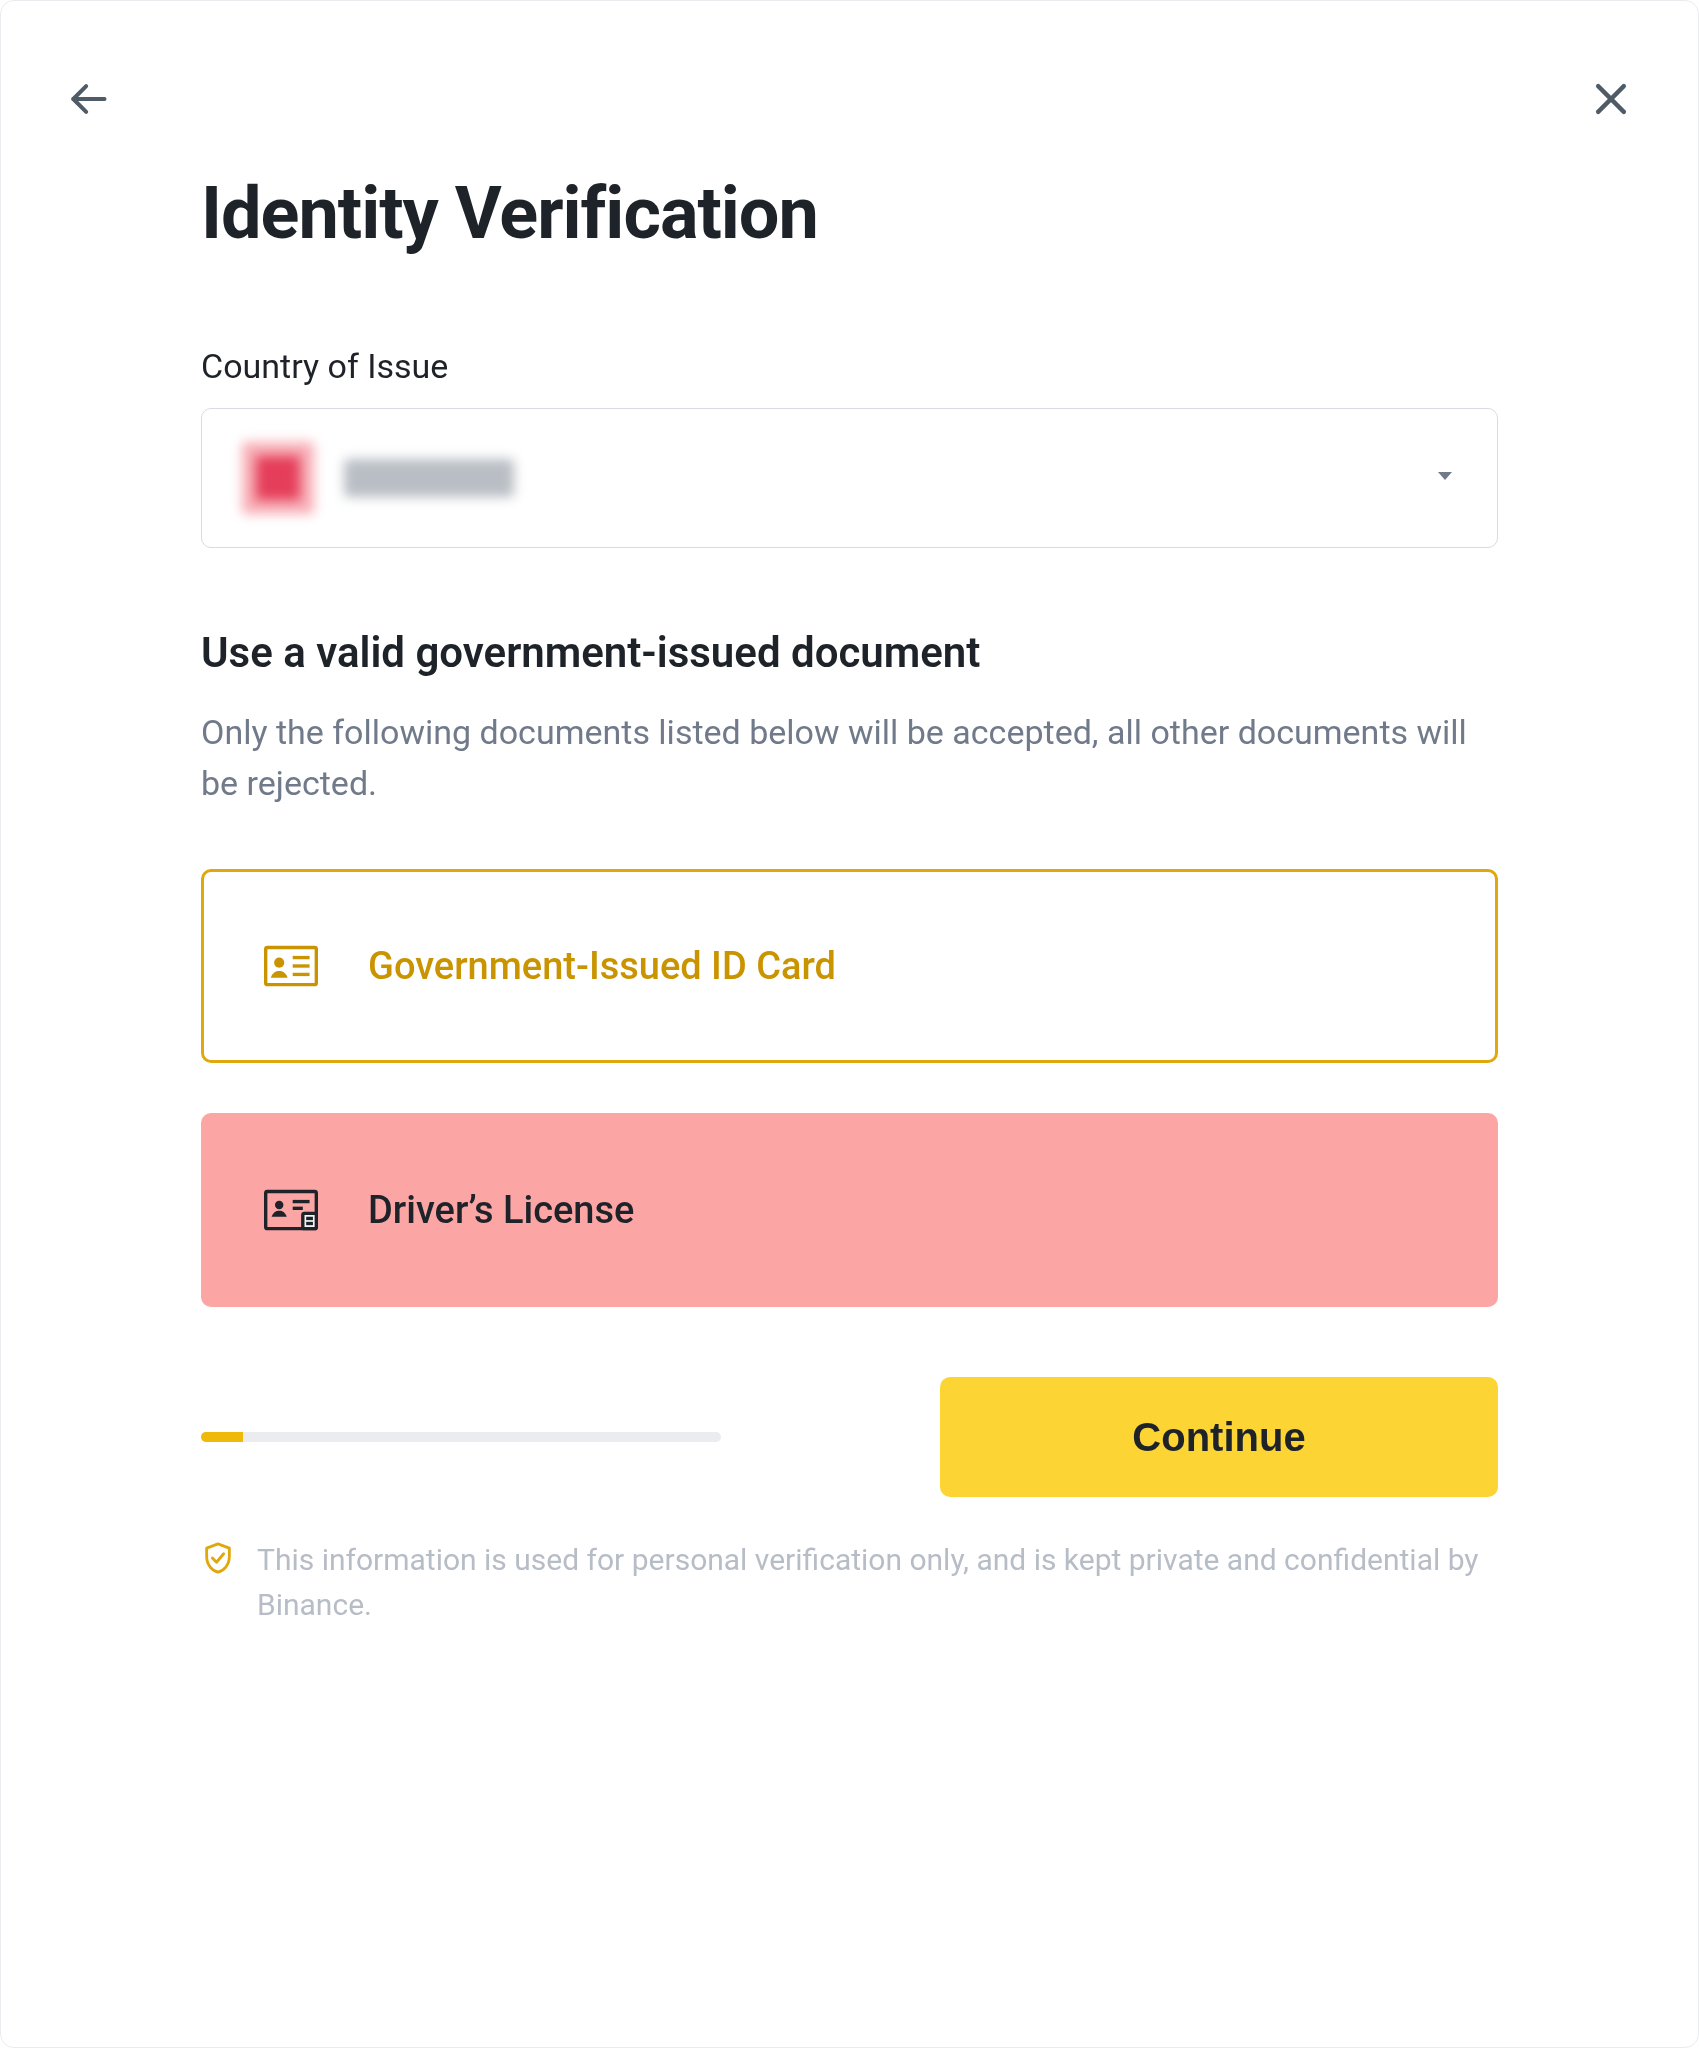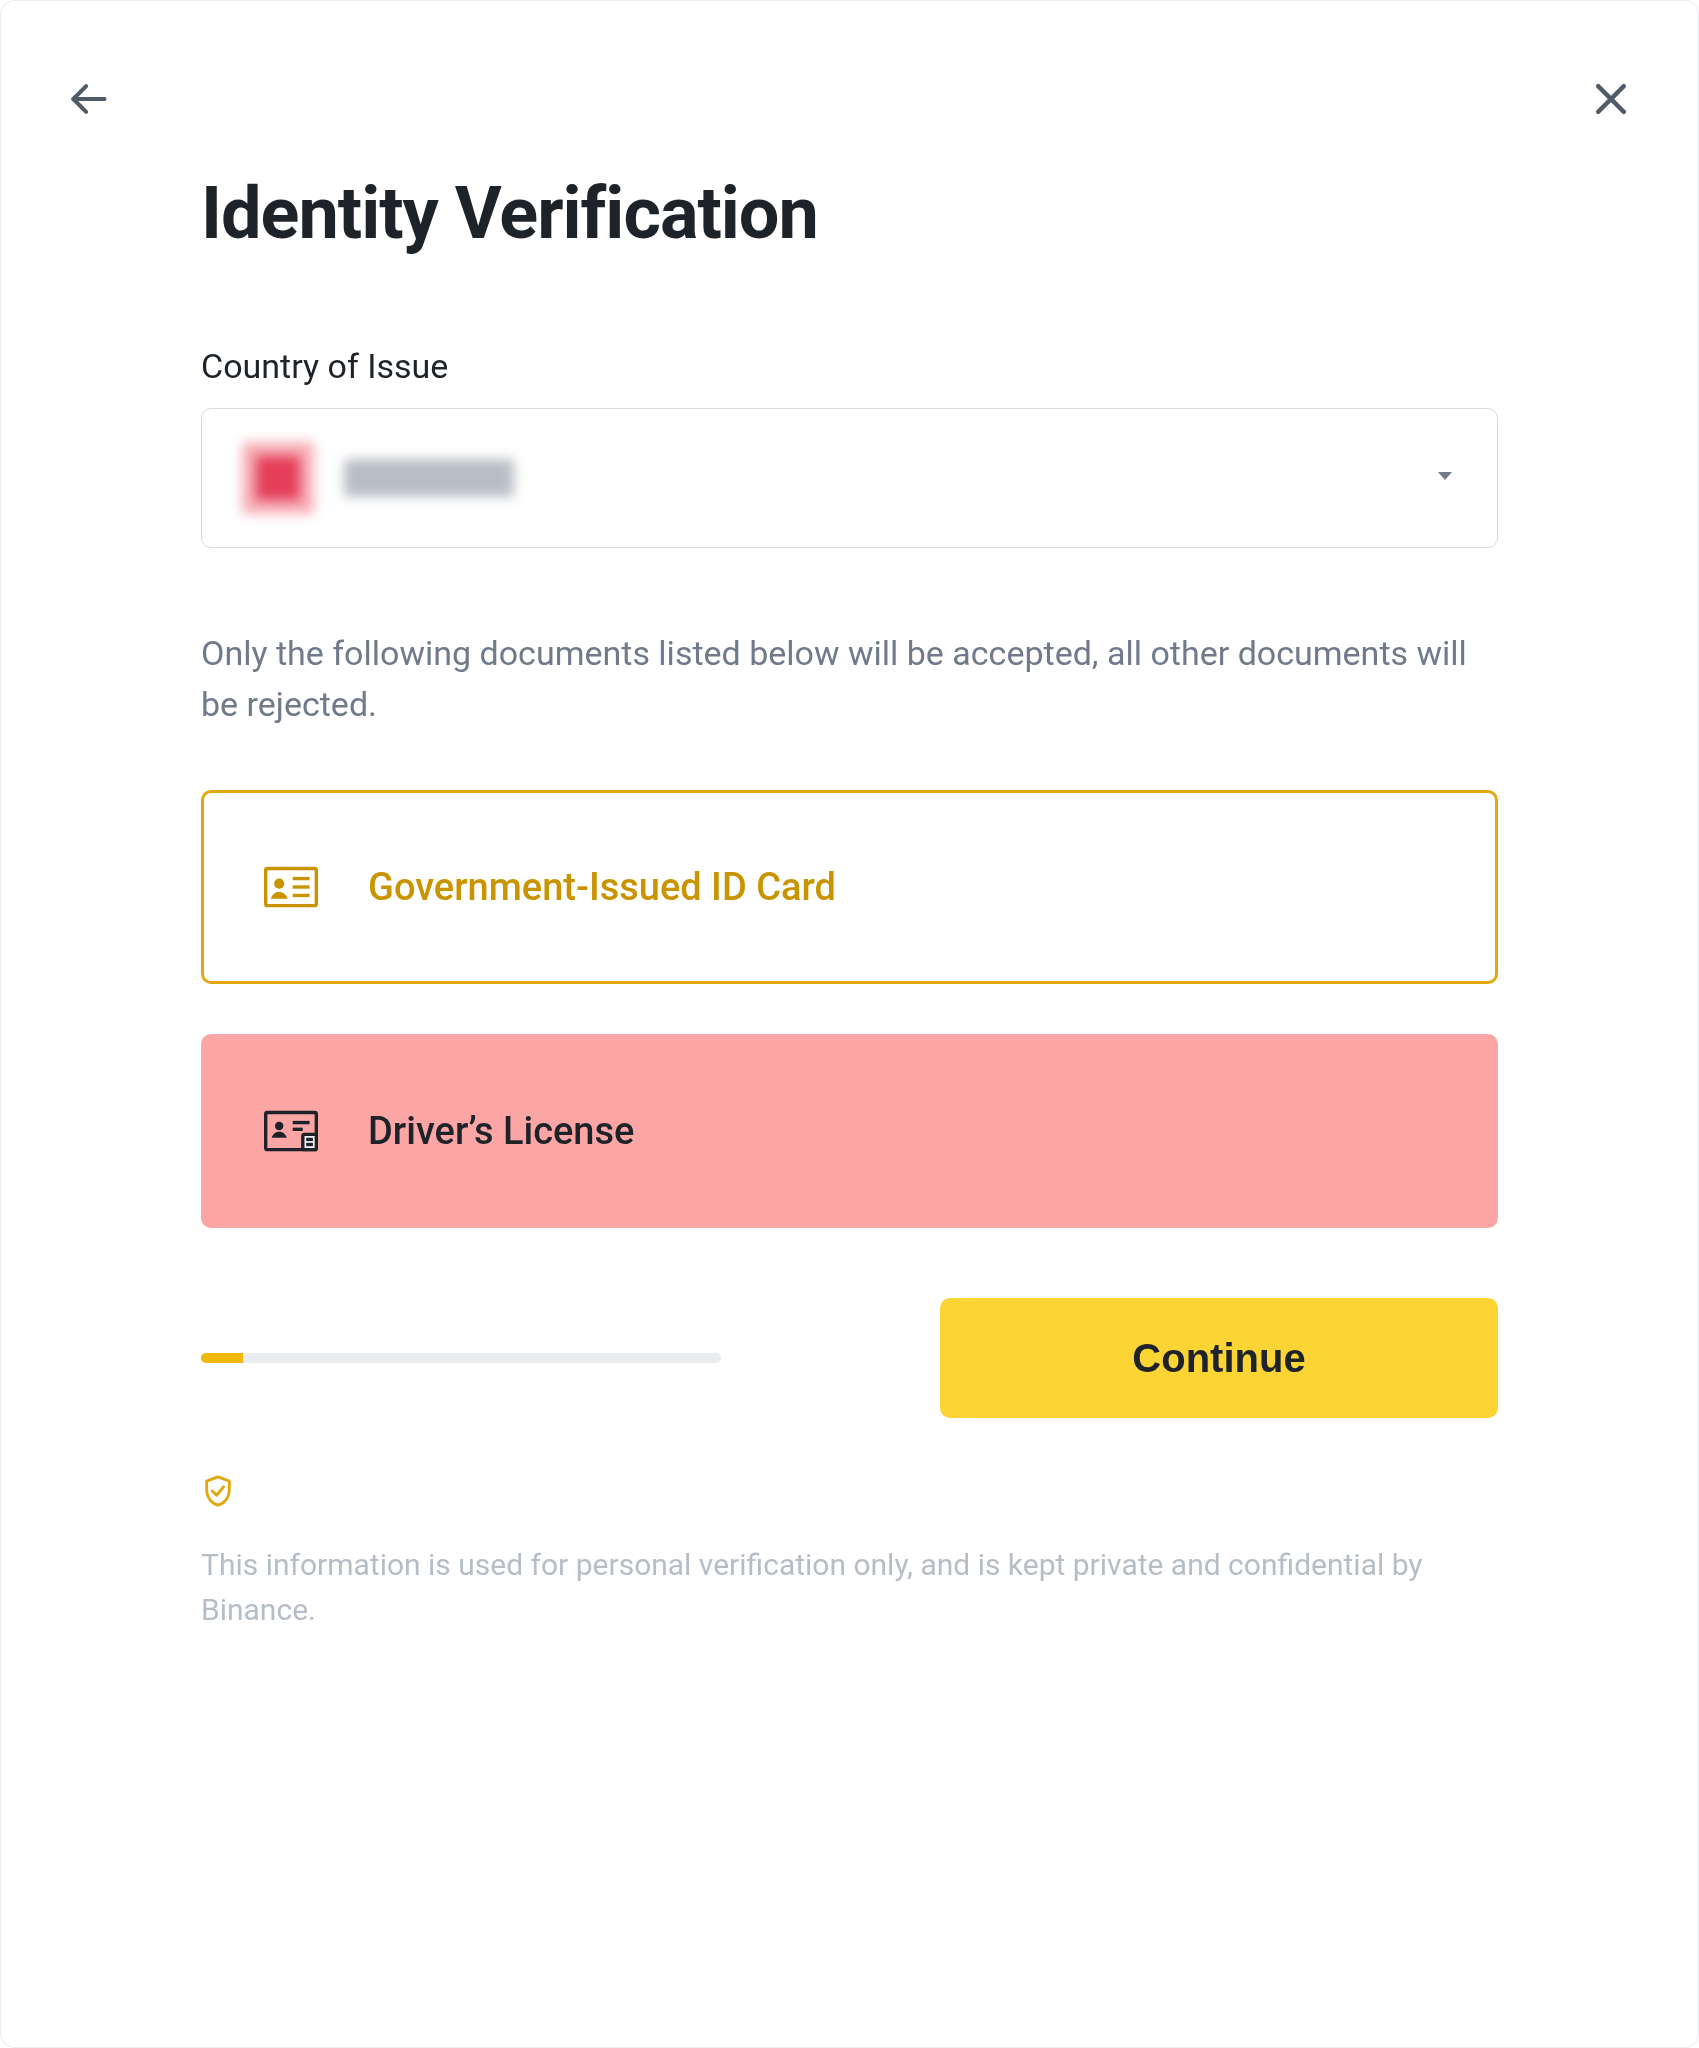--- a/index.html
+++ b/index.html
@@ -150,25 +150,24 @@
     font-size: 40px;
     font-weight:600;
     color:#1e2329;
     cursor:pointer;
   }
 
   .footer-note {
     display:flex;
     align-items:flex-start;
     gap:22px;
-    margin-top:52px;
+    margin-top:40px;
     color:#b7bdc6;
     font-size:30px;
     line-height:1.5;
-    flex-direction:column;
   }
   .footer-note .shield { flex:0 0 auto; color:#e0a80d; margin-top:4px;}
   .footer-note .shield svg { width:34px; height:34px; }
 </style>
 </head>
 <body>
 
 <div class="modal">
 
   <div class="top-row">
@@ -201,20 +200,21 @@
         <div class="flag"></div>
         <div class="country-name-blur"></div>
       </div>
       <div class="caret">
         <svg viewBox="0 0 24 24" fill="currentColor">
             <path d="M5 8l7 8 7-8z"></path>
           </svg>
       </div>
     </div>
 
+    <h2 class="subtitle">Use a valid government-issued document</h2>
     <p class="helper">Only the following documents listed below will be accepted, all other documents will be rejected.</p>
 
     <div class="doc-option selected">
       <span class="doc-icon">
         <svg viewBox="0 0 32 24" fill="none" stroke="currentColor" stroke-width="2">
           <rect x="1" y="1" width="30" height="22" rx="1"></rect>
           <circle cx="9" cy="10" r="3" fill="currentColor" stroke="none"></circle>
           <path d="M4 19c1-3 3-4 5-4s4 1 5 4" fill="currentColor" stroke="none"></path>
           <line x1="17" y1="7" x2="27" y2="7"></line>
           <line x1="17" y1="12" x2="27" y2="12"></line>

